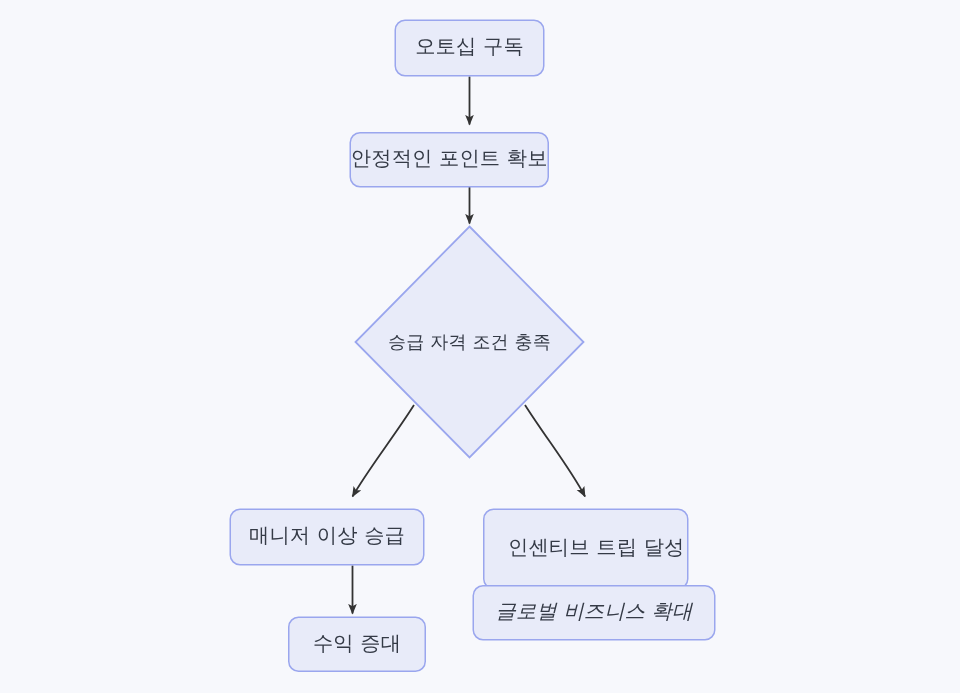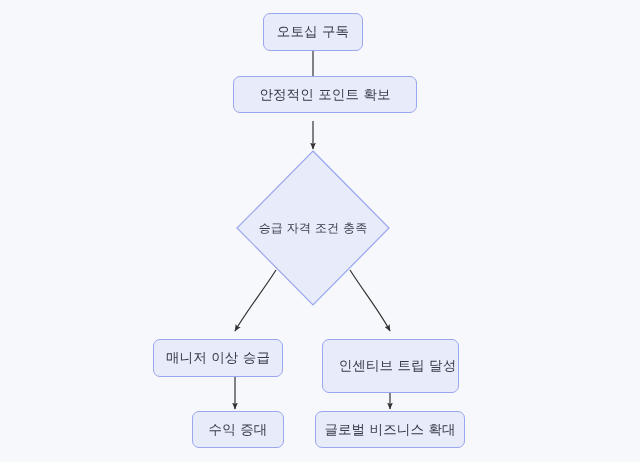--- a/index.html
+++ b/index.html
@@ -96,21 +96,21 @@
 
     <path d="M235,377 L235,409" fill="none" stroke="#333333" stroke-width="1.2" marker-end="url(#arrowhead)"></path>
 
     <path d="M390,377 L390,409" fill="none" stroke="#333333" stroke-width="1.2" marker-end="url(#arrowhead)"></path>
   </svg>
 
   <div class="node" style="left:263px; top:13px; width:100px; height:38px;">
     <span class="node-label">오토십 구독</span>
   </div>
 
-  <div class="node" style="left:233px; top:76px; width:184px; height:37px;">
+  <div class="node" style="left:233px; top:88px; width:133px; height:37px;">
     <span class="node-label">안정적인 포인트 확보</span>
   </div>
 
   <div class="decision" style="left:236px; top:150px; width:154px; height:156px;">
     <svg class="diamond-shape" viewBox="0 0 154 156" width="154" height="156" xmlns="http://www.w3.org/2000/svg">
       <polygon points="77,1 153,78 77,155 1,78" fill="#e8ebf9" stroke="#9aa6ee" stroke-width="1.2"></polygon>
     </svg>
     <span class="decision-label">승급 자격 조건 충족</span>
   </div>
 
@@ -119,17 +119,17 @@
   </div>
 
   <div class="node" style="left:322px; top:339px; width:137px; height:54px;padding-left:14px;">
     <span class="node-label">인센티브 트립 달성</span>
   </div>
 
   <div class="node" style="left:192px; top:411px; width:92px; height:37px;">
     <span class="node-label">수익 증대</span>
   </div>
 
-  <div class="node" style="left:315px; top:411px; width:150px; height:37px;">
+  <div class="node" style="left:315px; top:390px; width:162px; height:37px;font-style:italic;">
     <span class="node-label">글로벌 비즈니스 확대</span>
   </div>
 
 </div>
 
 </body></html>

